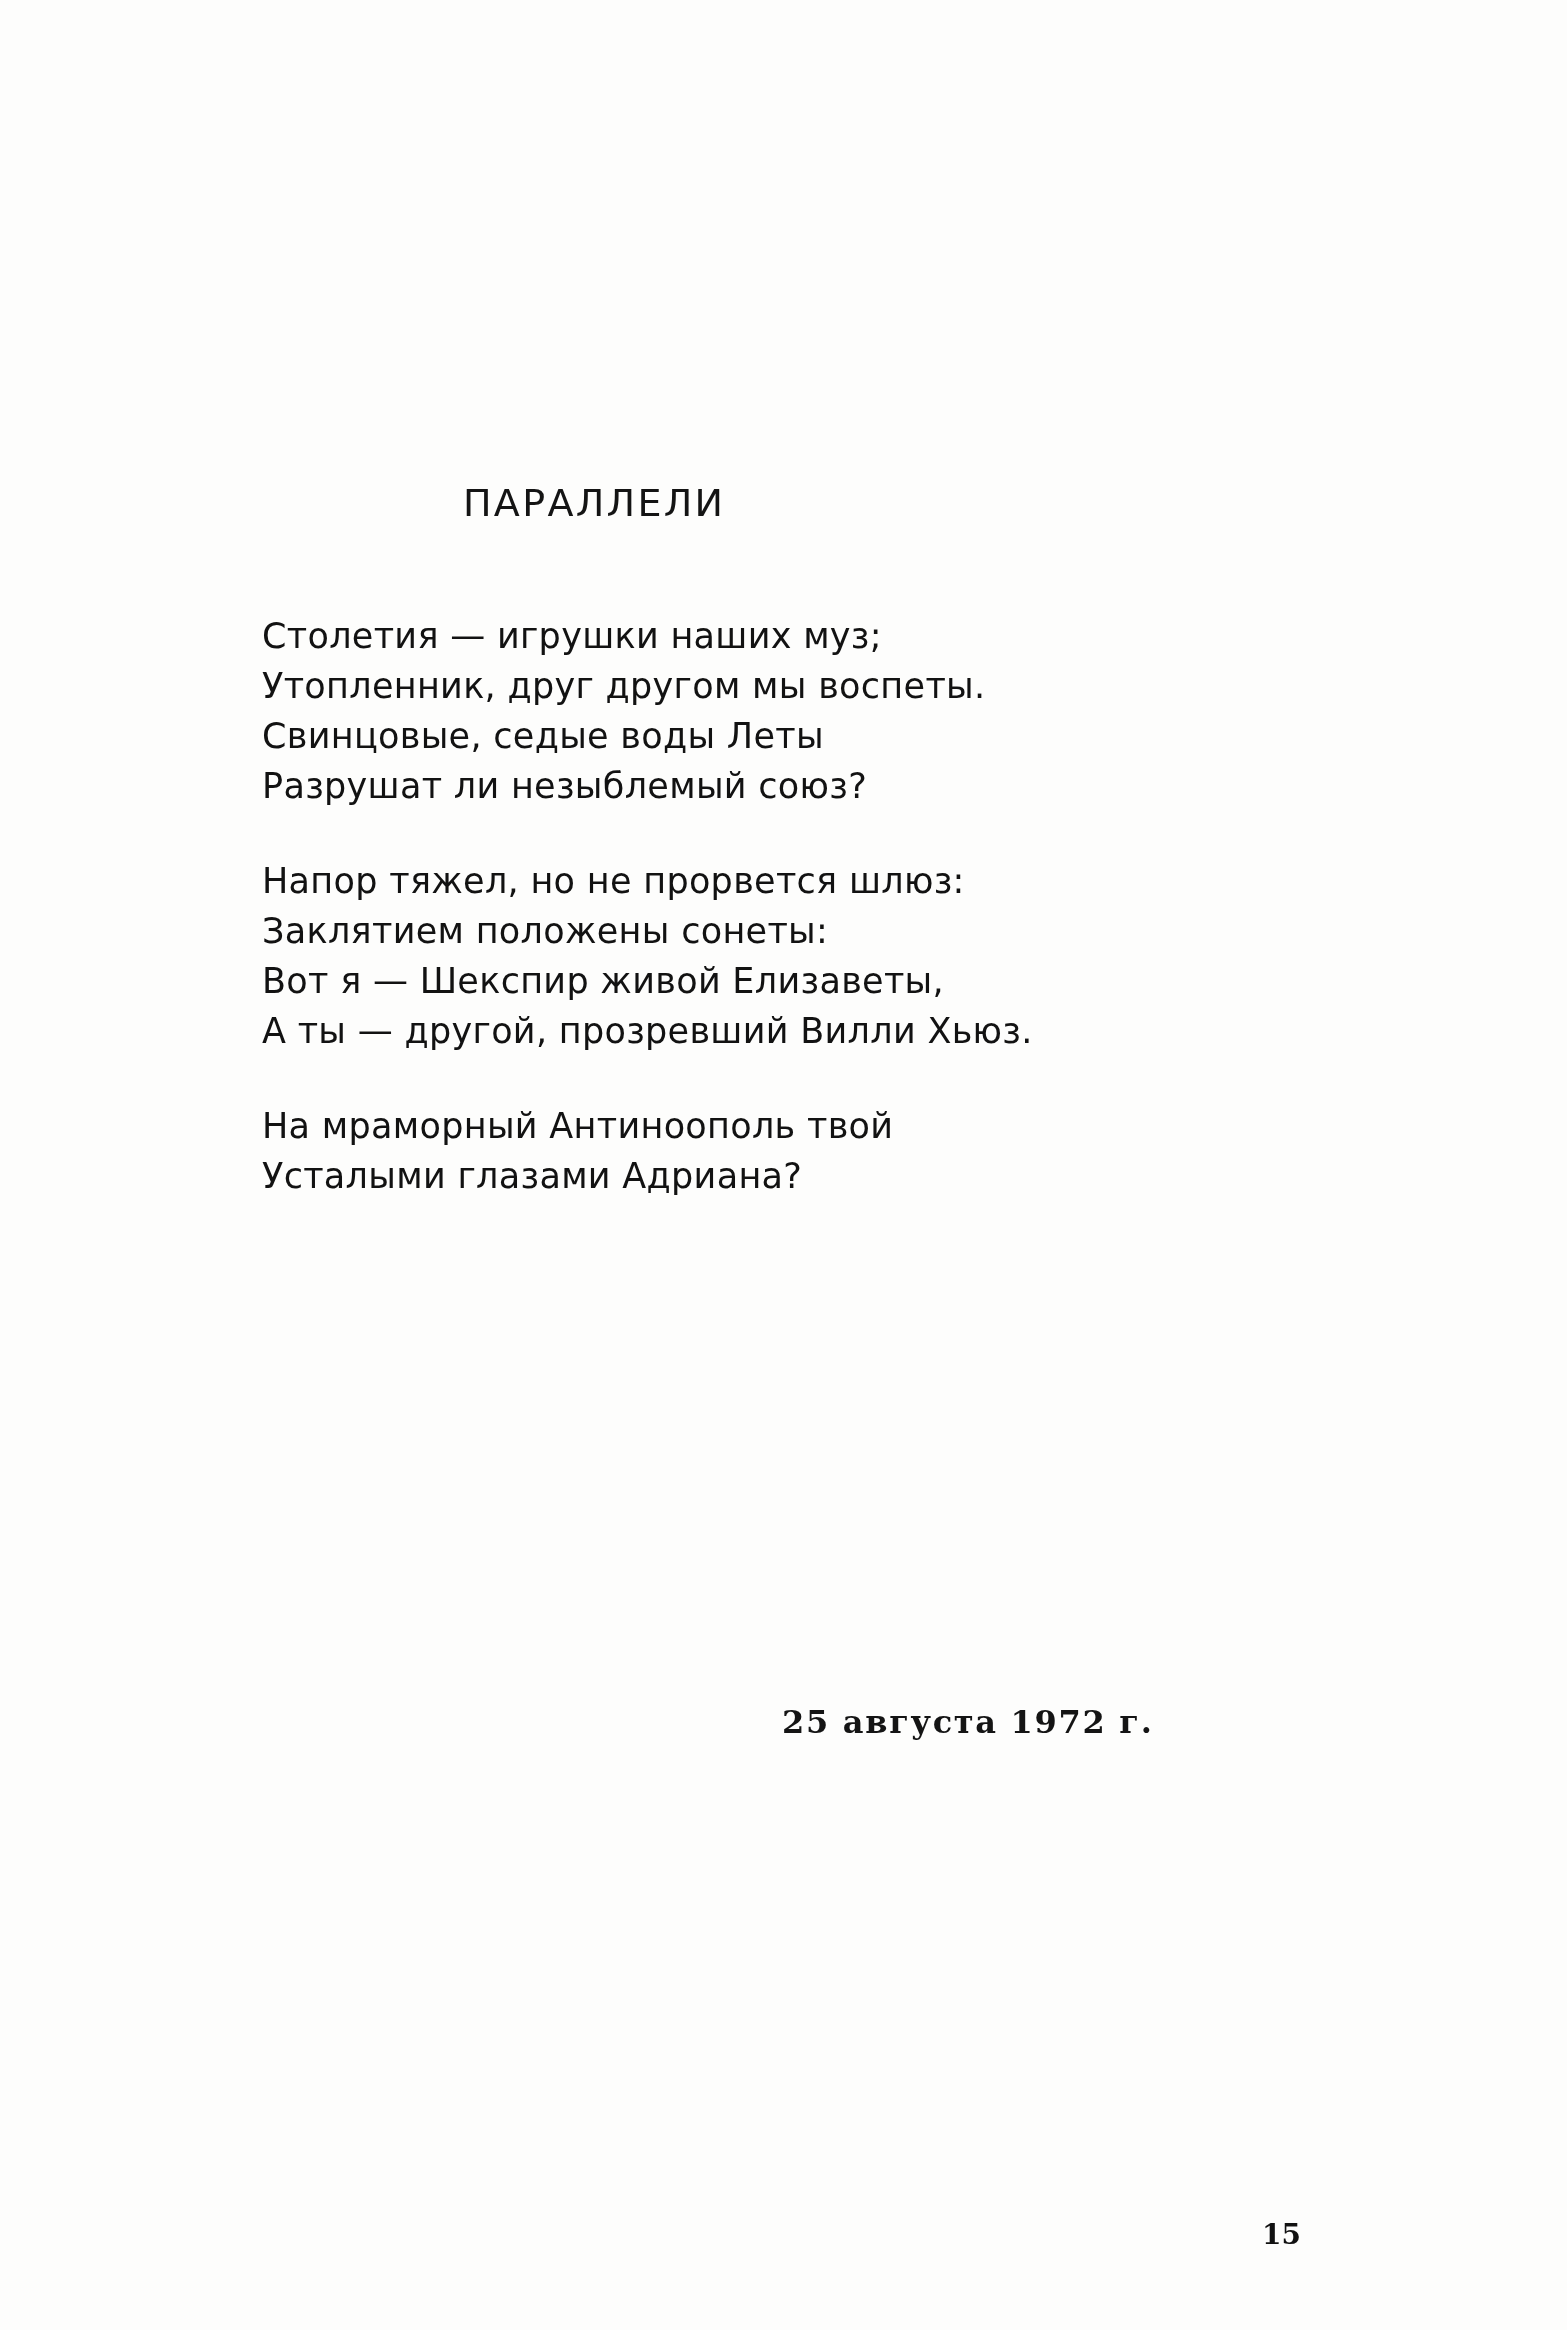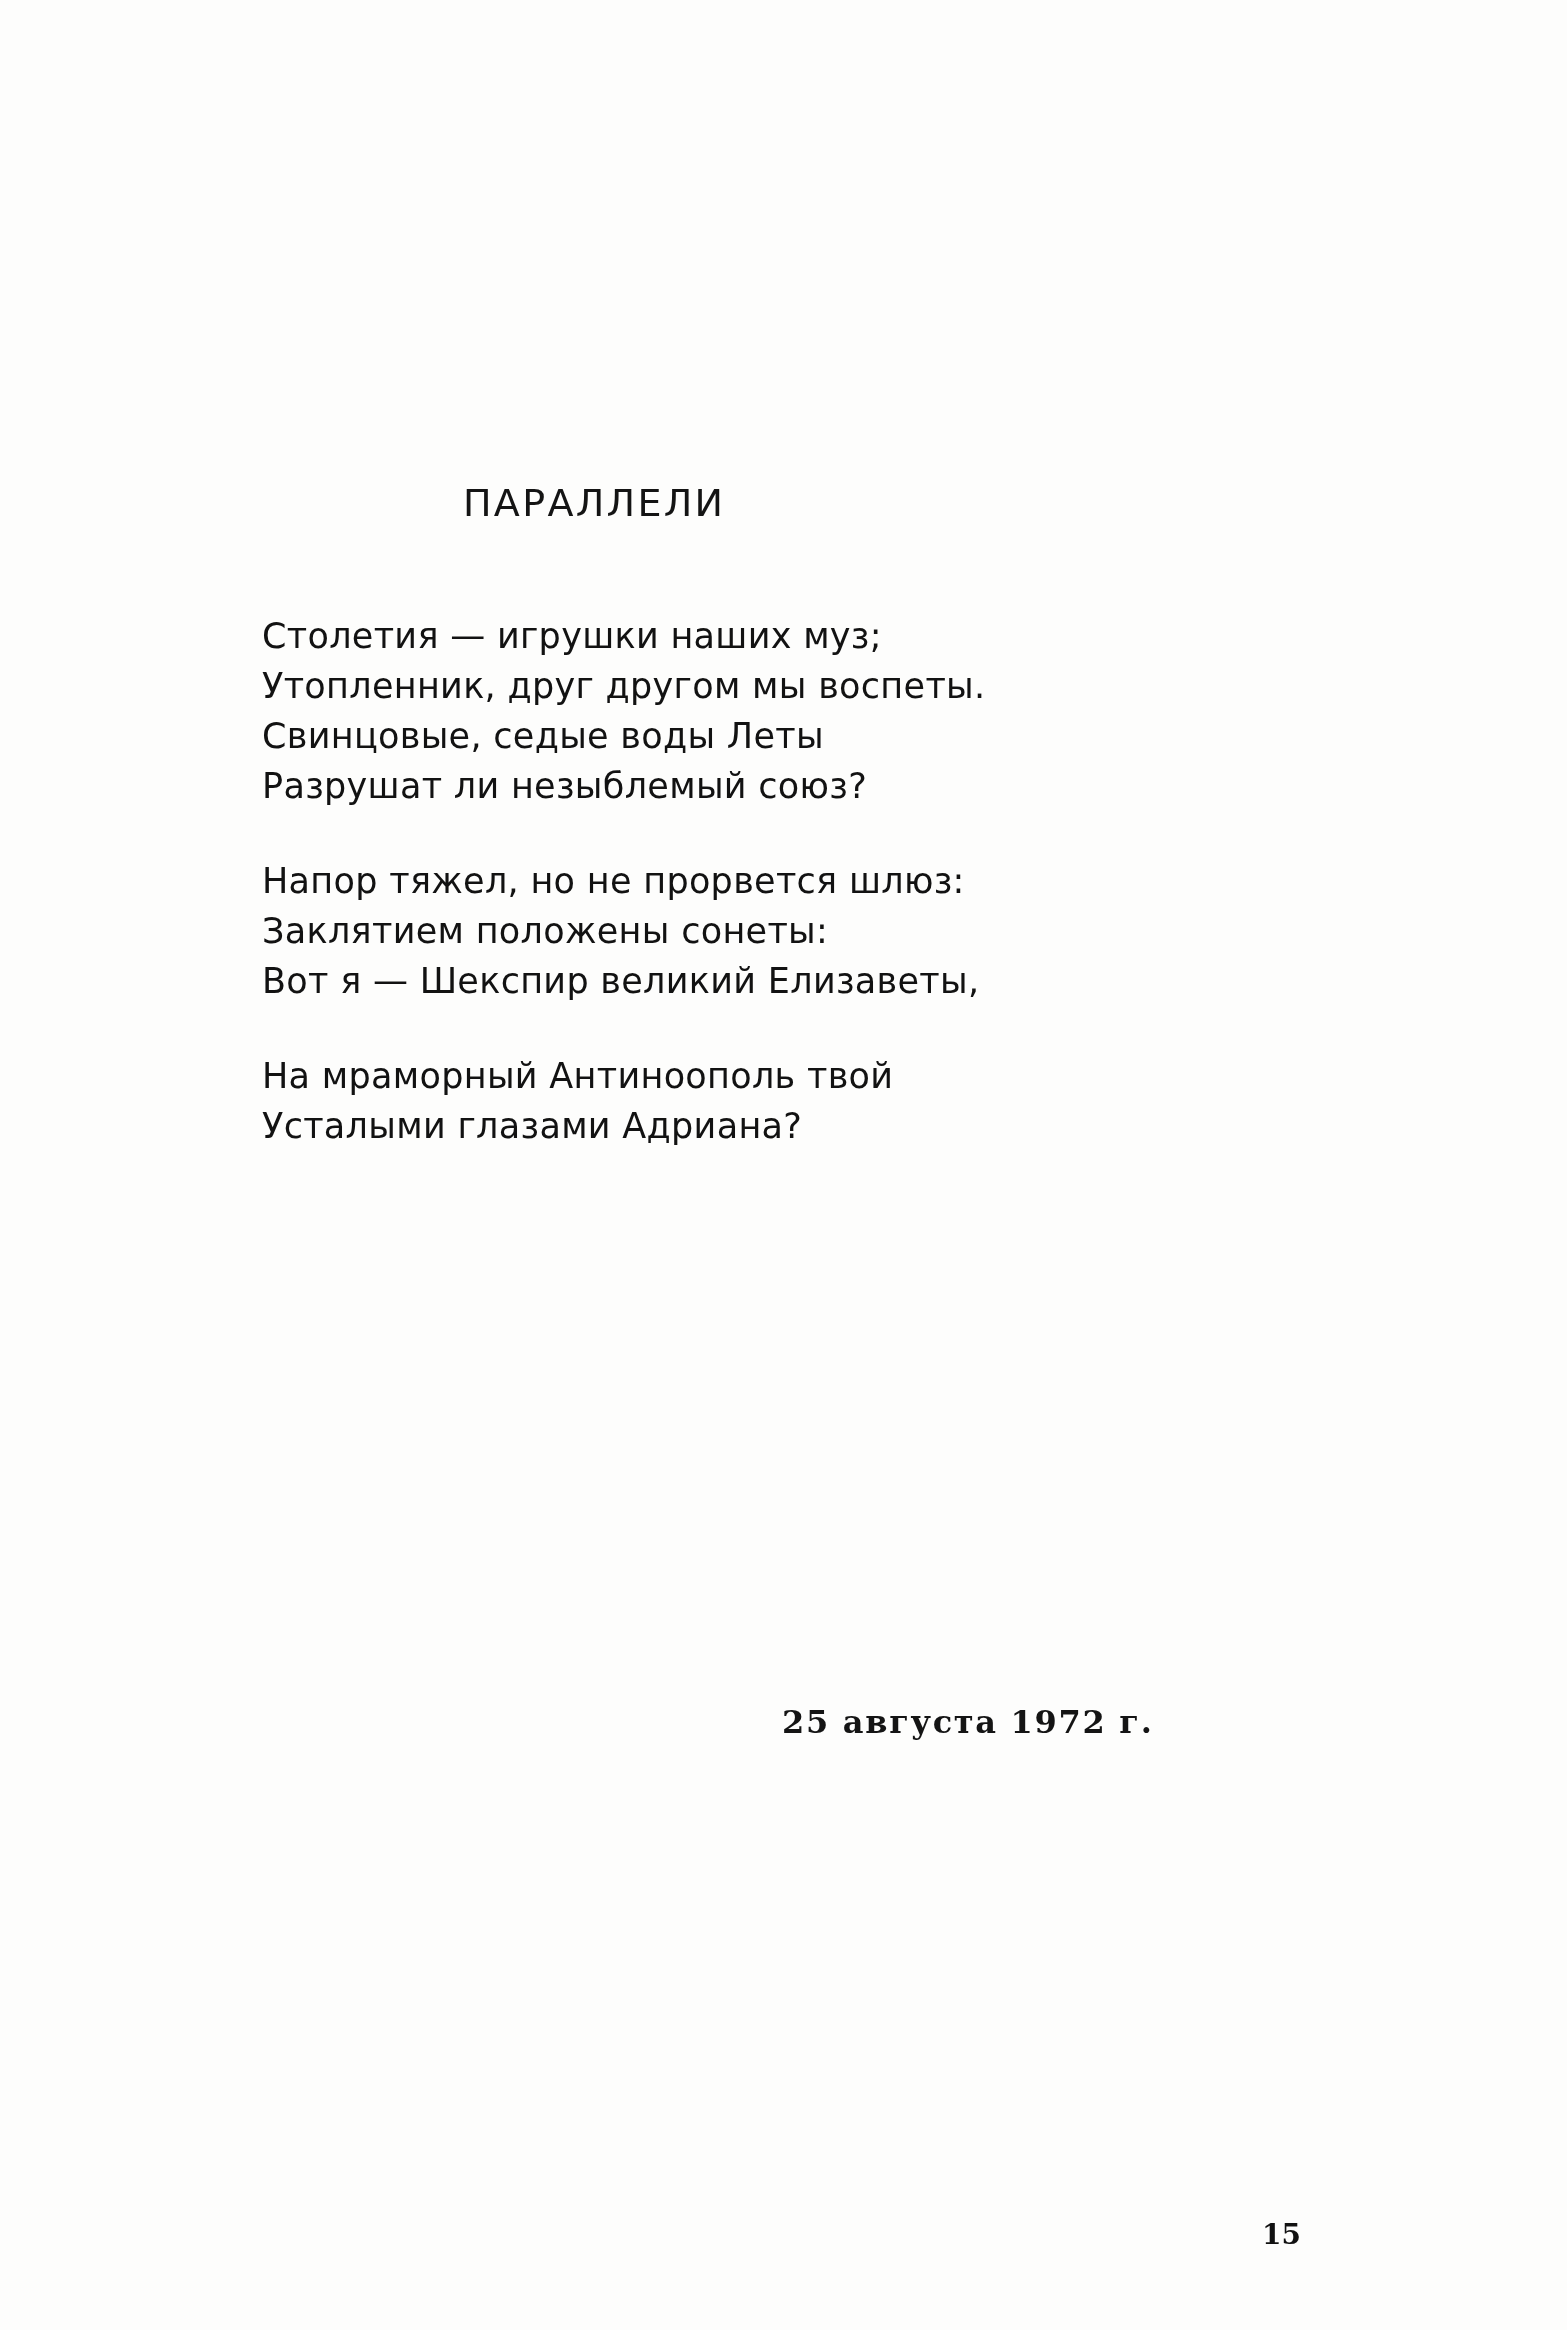--- a/index.html
+++ b/index.html
@@ -92,21 +92,22 @@
       <div class="stanza">
         <div class="line">Столетия — игрушки наших муз;</div>
         <div class="line">Утопленник, друг другом мы воспеты.</div>
         <div class="line">Свинцовые, седые воды Леты</div>
         <div class="line">Разрушат ли незыблемый союз?</div>
       </div>
 
       <div class="stanza">
         <div class="line">Напор тяжел, но не прорвется шлюз:</div>
         <div class="line">Заклятием положены сонеты:</div>
-        <div class="line">Вот я — Шекспир великий Елизаветы,</div>
+        <div class="line">Вот я — Шекспир живой Елизаветы,</div>
+        <div class="line">А ты — другой, прозревший Вилли Хьюз.</div>
       </div>
 
 
       <div class="stanza">
         <div class="line">На мраморный Антиноополь твой</div>
         <div class="line">Усталыми глазами Адриана?</div>
       </div>
 
     </div>
 

